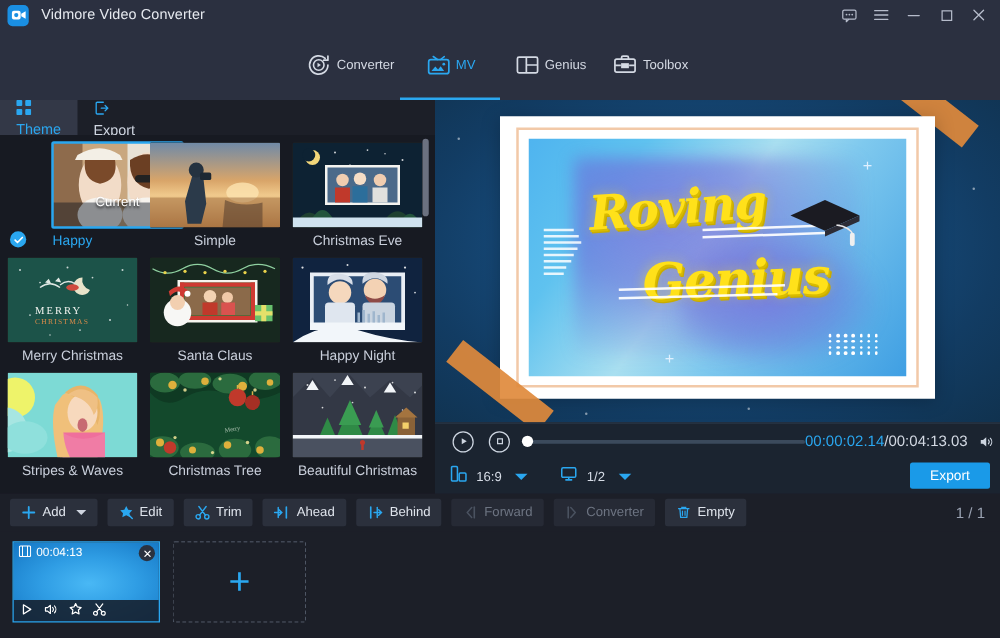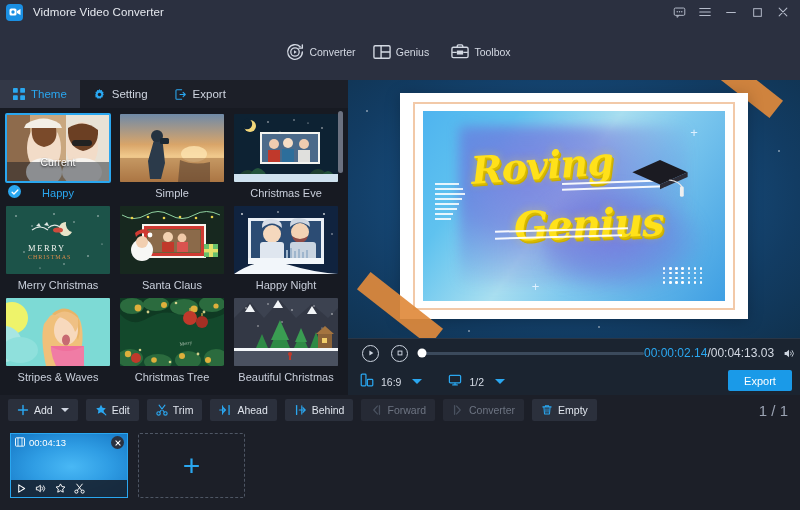--- a/index.html
+++ b/index.html
@@ -62,22 +62,22 @@
   
   .left-panel {
     position: absolute; left: 0; top: 80px; width: 348px; height: 315px;
     background: #1c1f28;
   }
   .subtabs {
     height: 28px; display: flex; align-items: stretch;
     background: #1c1f28;
   }
   .subtab {
-    display: flex; align-items: center; gap: 6px;
-    padding: 0 13px; color: #cfd5e0; font-size: 11.5px;
+    display: flex; gap: 6px;
+    padding: 0 13px; color: #cfd5e0; font-size: 11.5px; flex-direction: column;
   }
   .subtab.active { background: #333847; color: #2aa7f0; }
   .subtab .st-icon { display:flex; align-items:center; }
 
   .theme-scroll {
     position: relative;
     height: 287px; width: 348px;
     background: #171a22;
     padding: 6px 0 0 6px;
     overflow: hidden;
@@ -88,21 +88,21 @@
     gap: 6px 10px;
   }
   .theme-cell { width: 104px; }
   .thumb {
     position: relative;
     width: 104px; height: 68px;
     border-radius: 1px;
     overflow: hidden;
     background: #222;
   }
-  .thumb.selected { outline: 2px solid #2aa7f0; outline-offset: -1px; }
+  .thumb.selected { outline: 2px solid #2aa7f0; outline-offset: -1px; margin-left: 36px; }
   .thumb-label {
     text-align: center; font-size: 11px; color: #c9cfdb;
     margin-top: 4px; line-height: 14px; white-space: nowrap;
   }
   .thumb-label.selected { color: #2aa7f0; }
   .current-badge {
     position: absolute; left: 0; right: 0; bottom: 14px;
     text-align: center; font-size: 10.5px; color: #ffffff;
     text-shadow: 0 1px 2px rgba(0,0,0,.8);
   }
@@ -233,21 +233,21 @@
     display: flex; align-items: center; gap: 5px;
     padding: 0 9px; margin-left: 8px;
     color: #dfe4ec; font-size: 10.5px;
   }
   .tool-btn .ti { color: #2aa7f0; display:flex; align-items:center; }
   .tool-btn.disabled { color: #6d7482; background: #262a35; }
   .tool-btn.disabled .ti { color: #4a5260; }
   .tool-caret { width:0;height:0;border-left:4px solid transparent;border-right:4px solid transparent;border-top:4px solid #cfd5e0; margin-left:3px; }
   .page-count {
     position: absolute; right: 12px; top: 0; height: 30px;
-    display: flex; align-items: center; color: #9aa2b2; font-size: 15px;
+    display: flex; align-items: center; color: #9aa2b2; font-size: 12px;
   }
 
   
   .timeline {
     position: absolute; left: 0; top: 425px; width: 800px; height: 85px;
     background: #1c1f28;
   }
   .clip {
     position: absolute; left: 10px; top: 8px; width: 118px; height: 65px;
     border: 1.5px solid #2aa7f0;
@@ -332,20 +332,31 @@
         <svg width="22" height="22" viewBox="0 0 24 24">
             <path d="M20 12a8 8 0 1 1-2.4-5.7" fill="none" stroke="currentColor" stroke-width="1.5" stroke-linecap="round"></path>
             <path d="M20 4.2v3.6h-3.6" fill="none" stroke="currentColor" stroke-width="1.5" stroke-linecap="round" stroke-linejoin="round"></path>
             <circle cx="12" cy="12" r="4.6" fill="none" stroke="currentColor" stroke-width="1.4"></circle>
             <path d="M10.9 10.1l3 1.9-3 1.9z" fill="currentColor"></path>
           </svg>
       </span>
       <span class="nav-label">Converter</span>
     </div>
 
+    <div class="nav-item active">
+      <span class="nav-icon">
+        <svg width="22" height="22" viewBox="0 0 24 24">
+          <path d="M7.2 4.6l3.6 2.6M16.8 4.6l-3.2 2.6" stroke="currentColor" stroke-width="1.4" stroke-linecap="round" fill="none"></path>
+          <rect x="3.2" y="7.4" width="17.6" height="12.2" rx="2" fill="none" stroke="currentColor" stroke-width="1.5"></rect>
+          <path d="M5.6 17.2l3.4-3.9 2.4 2.6 2.3-2.9 3 4.2z" fill="currentColor"></path>
+          <circle cx="16.4" cy="11.3" r="1.2" fill="currentColor"></circle>
+        </svg>
+      </span>
+      <span class="nav-label">MV</span>
+    </div>
 
     <div class="nav-item">
       <span class="nav-icon">
         <svg width="22" height="22" viewBox="0 0 24 24">
             <rect x="3.2" y="5.2" width="17.6" height="13.6" rx="1.4" fill="none" stroke="currentColor" stroke-width="1.5"></rect>
             <path d="M11 5.2v13.6M11 12h9.8" stroke="currentColor" stroke-width="1.5"></path>
           </svg>
       </span>
       <span class="nav-label">Genius</span>
     </div>
@@ -369,29 +380,20 @@
       <div class="subtab active">
         <span class="st-icon">
           <svg width="12" height="12" viewBox="0 0 14 14">
               <rect x="0" y="0" width="5.6" height="5.6" rx="1" fill="#2aa7f0"></rect>
               <rect x="8.4" y="0" width="5.6" height="5.6" rx="1" fill="#2aa7f0"></rect>
               <rect x="0" y="8.4" width="5.6" height="5.6" rx="1" fill="#2aa7f0"></rect>
               <rect x="8.4" y="8.4" width="5.6" height="5.6" rx="1" fill="#2aa7f0"></rect>
             </svg>
         </span>
         <span>Theme</span>
-      </div>
-      <div class="subtab">
-        <span class="st-icon">
-          <svg width="13" height="13" viewBox="0 0 16 16">
-              <path d="M8 1.3l1 1.5 1.8-.3.5 1.8 1.7.7-.6 1.7.9 1.6-1.4 1.2.1 1.8-1.8.3-1 1.6-1.7-.7-1.7.7-1-1.6-1.8-.3.1-1.8L2.7 8.3l.9-1.6-.6-1.7 1.7-.7.5-1.8 1.8.3z" fill="#2aa7f0"></path>
-              <circle cx="8" cy="8" r="2.1" fill="#1c1f28"></circle>
-            </svg>
-        </span>
-        <span>Setting</span>
       </div>
       <div class="subtab">
         <span class="st-icon">
           <svg width="13" height="13" viewBox="0 0 16 16">
               <path d="M9.4 2.2H3.4a1 1 0 0 0-1 1v9.6a1 1 0 0 0 1 1h6" fill="none" stroke="#2aa7f0" stroke-width="1.3" stroke-linecap="round"></path>
               <path d="M7.4 8h6.4M11.2 5.4L13.9 8l-2.7 2.6" fill="none" stroke="#2aa7f0" stroke-width="1.3" stroke-linecap="round" stroke-linejoin="round"></path>
             </svg>
         </span>
         <span>Export</span>
       </div>

